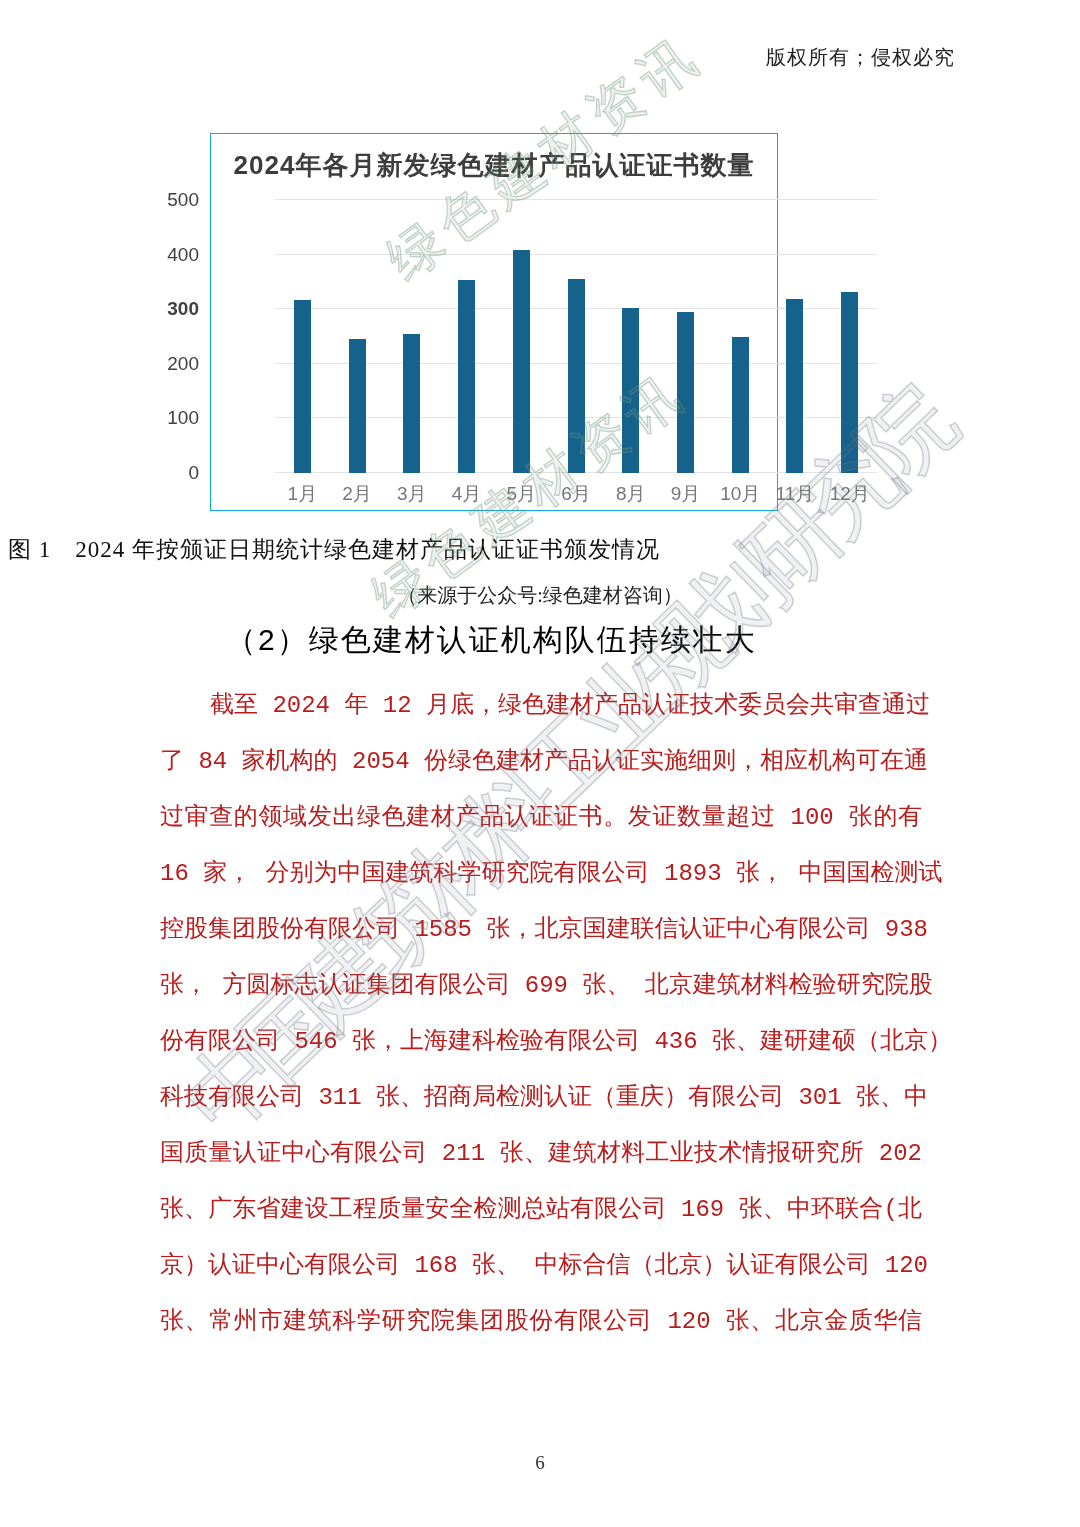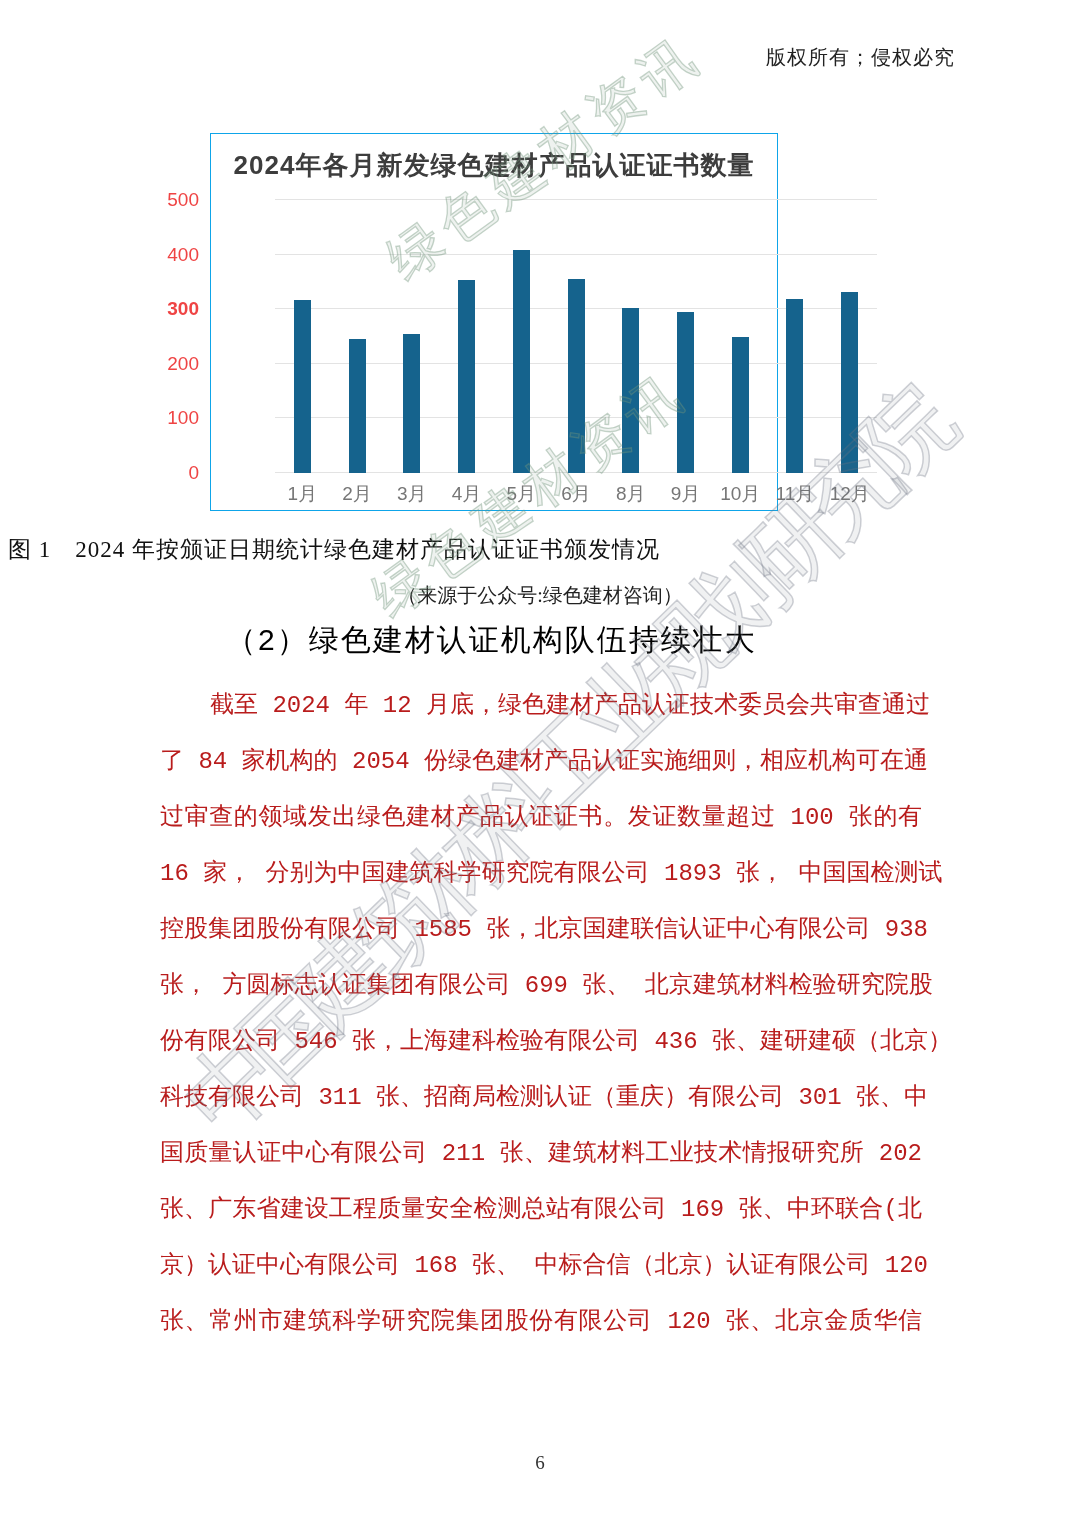--- a/index.html
+++ b/index.html
@@ -25,21 +25,21 @@
     position:absolute; left:64px; top:66px; width:602px; height:273px;
   }
   .gridline{
     position:absolute; left:0; right:0; height:1px; background:#e3e3e3;
   }
   .y-axis{
     position:absolute; left:-48px; top:66px; width:40px; height:273px;
   }
   .ytick{
     position:absolute; right:4px; transform:translateY(50%);
-    font-family:"Liberation Sans", sans-serif; font-size:19px; color:#ef4444;
+    font-family:"Liberation Sans", sans-serif; font-size:19px; color:#404040;
   }
   .bars{
     position:absolute; left:0; right:0; top:0; bottom:0;
     display:flex; align-items:flex-end; justify-content:space-around;
   }
   .slot{
     flex:1 1 0; height:100%; position:relative;
     display:flex; flex-direction:column; align-items:center; justify-content:flex-end;
   }
   .bar{ width:17px; }

